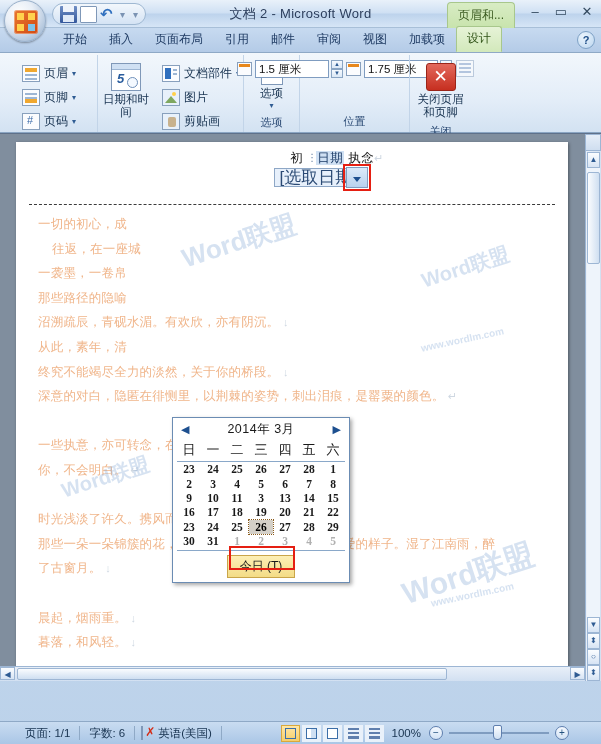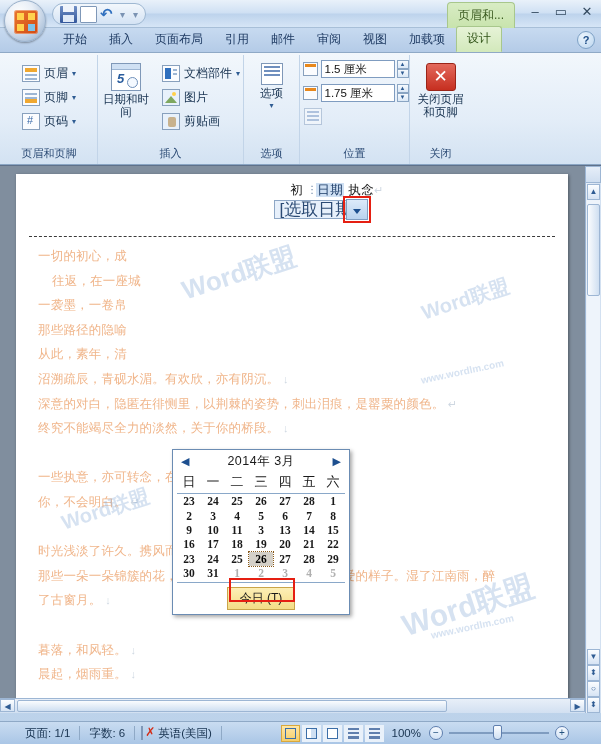--- a/index.html
+++ b/index.html
@@ -55,21 +55,21 @@
   .tab{ padding:3px 10px 4px; font-size:12px; color:#1f3b63; cursor:pointer;
       border:1px solid transparent; border-bottom:none; border-radius:3px 3px 0 0; }
   .tab.active{ background:linear-gradient(180deg,#e6f3d7,#d3e9bc);
       border:1px solid #a8c78c; border-bottom:1px solid #d3e9bc; color:#2f5216; }
   .help{ position:absolute; right:6px; top:3px; width:18px; height:18px; border-radius:50%;
       background:radial-gradient(circle at 35% 30%,#eaf4fd,#bcd6ef);
       border:1px solid #7fa2c6; color:#1c4c86; font-size:11px; text-align:center; line-height:17px;
       font-weight:bold; cursor:pointer;}
 
   
-  .ribbon{ position:relative; height:112px;
+  .ribbon{ position:relative; height:80px;
       background:linear-gradient(180deg,#f2f7fc 0%,#e3edf8 60%,#d3e2f2 100%);
       border-bottom:1px solid #8aa5c3; display:flex; align-items:stretch; padding:2px 0 0 1px;}
   .grp{ position:relative; display:flex; flex-direction:column; align-items:center;
       justify-content:flex-start; padding:2px 5px 0; }
   .grp + .grp{ border-left:1px solid #c2d4e8; }
   .grp .body{ flex:1; display:flex; align-items:flex-start; gap:3px; padding-top:3px;}
   .grp .gname{ width:100%; text-align:center; font-size:11px; color:#2b4a74;
       padding:2px 0 3px; }
   .vlist{ display:flex; flex-direction:column; gap:3px; padding-top:3px; }
   .sbtn{ display:flex; align-items:center; gap:4px; padding:2px 4px; border-radius:3px;
@@ -247,20 +247,21 @@
     </div>
 
     <div class="qat">
       <span class="qbtn ic-save"></span>
       <span class="qbtn ic-new"></span>
       <span class="qbtn ic-undo">↶</span>
       <span class="qsep">▾</span>
       <span class="qsep" style="padding-left:5px">▾</span>
     </div>
 
+    <div class="title">文档 2 - Microsoft Word</div>
 
     <div class="ctxtab">页眉和...</div>
 
     <div class="wbtns">
       <span class="wbtn">–</span>
       <span class="wbtn">▭</span>
       <span class="wbtn">✕</span>
     </div>
   </div>
 
@@ -337,21 +338,21 @@
         <div class="bigbtn">
           <span class="glyph gdoc" style="width:22px;height:22px"></span>
           <span>选项</span>
           <span class="arr">▾</span>
         </div>
       </div>
       <div class="gname">选项</div>
     </div>
 
     <div class="grp" style="width:110px">
-      <div class="body" style="flex-direction:column;align-items:flex-start;padding-left:2px">
+      <div class="body" style="flex-direction:row;align-items:flex-start;padding-left:2px">
         <div class="spinrow">
           <span class="spinico"></span>
           <span class="spininput">1.5 厘米</span>
           <span class="spinbtns">
             <span>▲</span>
             <span>▼</span>
           </span>
         </div>
         <div class="spinrow">
           <span class="spinico"></span>
@@ -391,42 +392,42 @@
         <div class="ccdrop-hl"></div>
 
         <div class="headerline"></div>
       </div>
 
       <div class="bodytext">
         <p><span>一切的初心，成</span></p>
         <p style="padding-left:14px"><span>往返，在一座城</span></p>
         <p><span>一袭墨，一卷帛</span></p>
         <p><span>那些路径的隐喻</span></p>
+        <p><span>沼溯疏辰，青砚水湄。有欢欣，亦有阴沉。</span>
+           <span class="pilcrow">↓</span></p>
         <p><span>从此，素年，清</span></p>
-        <p><span>沼溯疏辰，青砚水湄。有欢欣，亦有阴沉。</span>
+        <p><span>终究不能竭尽全力的淡然，关于你的桥段。</span>
            <span class="pilcrow">↓</span></p>
         <p><span>深意的对白，隐匿在徘恻里，以荆棘的姿势，刺出泪痕，是罂粟的颜色。</span>
            <span class="pilcrow">↵</span></p>
-        <p><span>终究不能竭尽全力的淡然，关于你的桥段。</span>
-           <span class="pilcrow">↓</span></p>
         <p>&nbsp;</p>
         <p><span>一些执意，亦可转念，在至信殆尽的瞬间。</span>
            <span class="pilcrow">↓</span></p>
         <p><span>你，不会明白。</span>
            <span class="pilcrow">↵</span></p>
         <p>&nbsp;</p>
         <p><span>时光浅淡了许久。携风而来的，是你的声音，很旷远。</span>
            <span class="pilcrow">↓</span></p>
         <p><span>那些一朵一朵锦簇的花，是写在墨迹里的爱恋，开成疼爱的样子。湿了江南雨，醉</span></p>
         <p><span>了古窗月。</span>
            <span class="pilcrow">↓</span></p>
         <p>&nbsp;</p>
+        <p><span>晨起，烟雨重。</span>
+           <span class="pilcrow">↓</span></p>
         <p><span>暮落，和风轻。</span>
-           <span class="pilcrow">↓</span></p>
-        <p><span>晨起，烟雨重。</span>
            <span class="pilcrow">↓</span></p>
       </div>
     </div>
 
     <div class="wm" style="left:180px;top:90px;">
       <span>Word联盟</span>
     </div>
     <div class="wm" style="left:420px;top:120px;font-size:20px">
       <span>Word联盟</span>
     </div>

